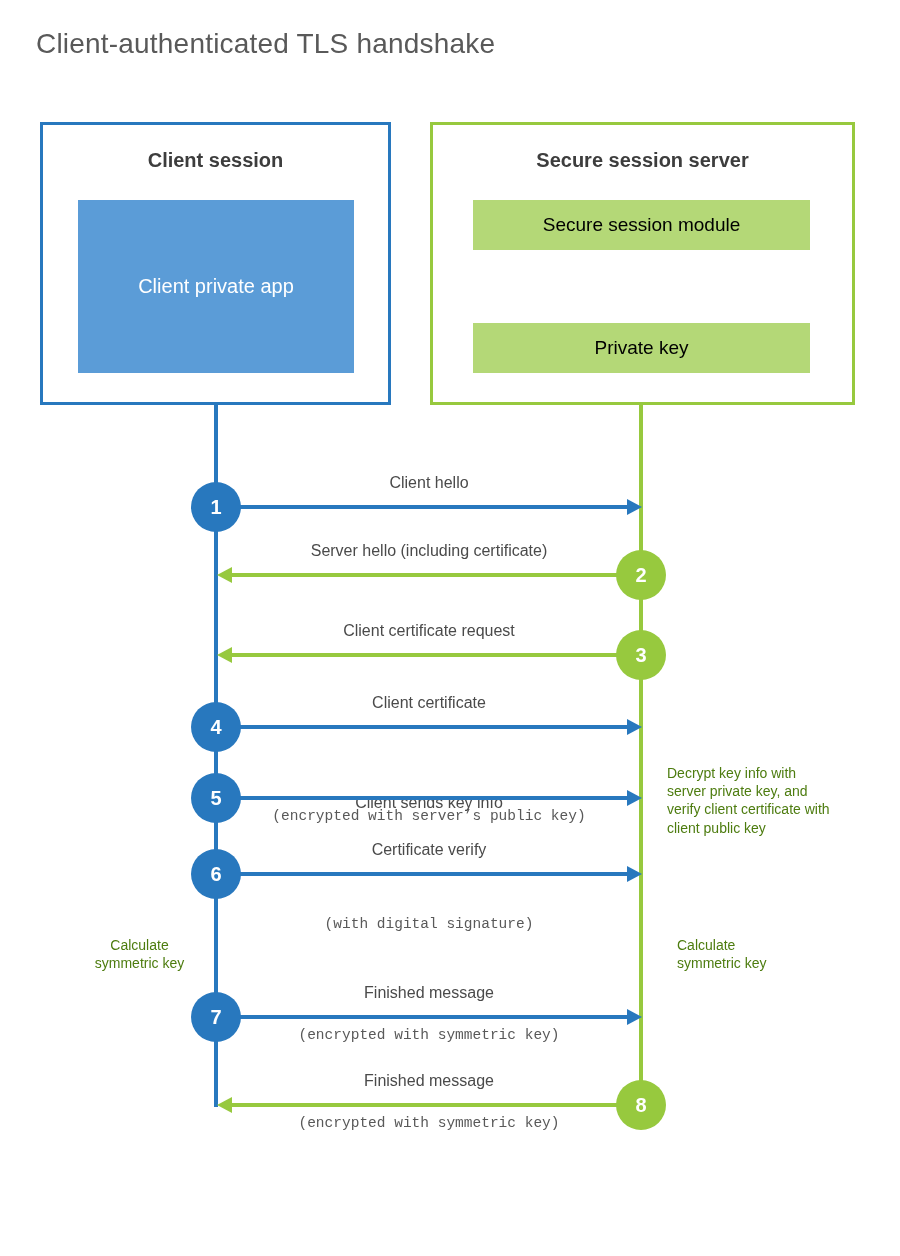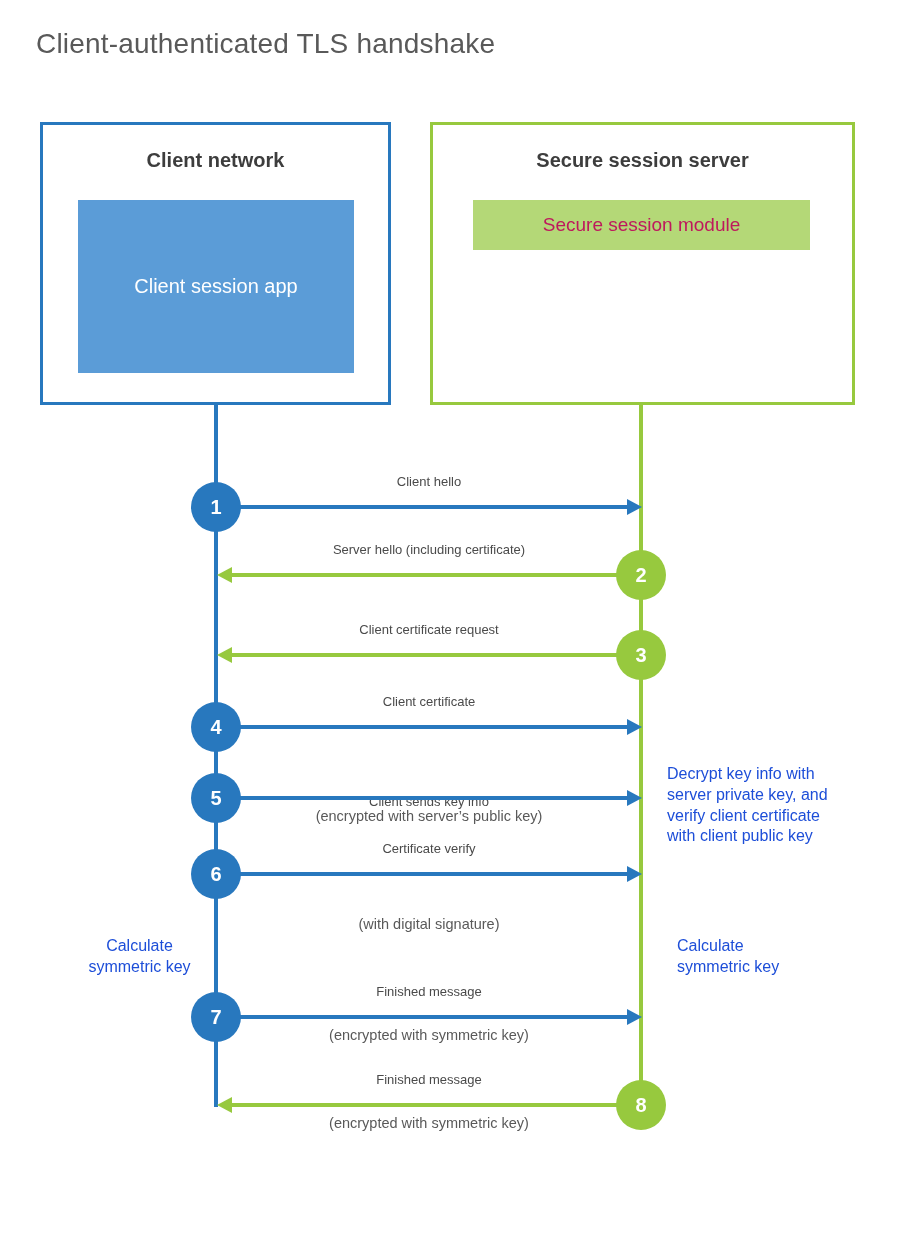--- a/index.html
+++ b/index.html
@@ -46,21 +46,21 @@
     font-size: 20px;
     display: flex; align-items: center; justify-content: center;
     text-align: center;
   }
   .app-rect span { display: inline-block; width: 190px; line-height: 1.55; }
   .module-bar {
     position: absolute;
     left: 473px;
     width: 337px; height: 50px;
     background: #b4d877;
-    color: #be185d;
+    color: #000000;
     font-size: 19px;
     display: flex; align-items: center; justify-content: center;
   }
   .lifeline { position: absolute; width: 4px; }
   .lifeline.blue  { left: 214px; top: 405px; height: 702px; background: #2878be; }
   .lifeline.green { left: 639px; top: 405px; height: 700px; background: #97c93e; }
   .step-circle {
     position: absolute;
     width: 50px; height: 50px;
     border-radius: 50%;
@@ -82,60 +82,62 @@
   }
   .msg-head.left {
     border-top: 8px solid transparent;
     border-bottom: 8px solid transparent;
     border-right: 15px solid #97c93e;
   }
   .msg-label {
     position: absolute;
     left: 217px; width: 424px;
     text-align: center;
-    font-size: 13px;
+    font-size: 16px;
     color: #4a4a4a;
     z-index: 1;
   }
   .msg-sublabel {
     position: absolute;
     left: 217px; width: 424px;
     text-align: center;
     font-size: 14.5px;
     color: #595959;
     z-index: 1;
+    font-family: Liberation Mono, monospace;
   }
   .note {
     position: absolute;
-    font-size: 16px;
-    color: #1d4ed8;
+    font-size: 14px;
+    color: #4d7c0f;
     line-height: 1.3;
   }
   .note-decrypt    { left: 667px; top: 764px; width: 164px; text-align: left; }
   .note-calc-left  { left: 77px;  top: 936px; width: 125px; text-align: center; }
   .note-calc-right { left: 677px; top: 936px; width: 110px; text-align: left; }
 </style>
 </head>
 <body>
 
 <div class="canvas">
 
   <div class="page-title">Client-authenticated TLS handshake</div>
 
   <div class="actor-box client-box">
-    <div class="actor-title">Client network</div>
+    <div class="actor-title">Client session</div>
   </div>
   <div class="app-rect">
-    <span>Client session app</span>
+    <span>Client private app</span>
   </div>
 
   <div class="actor-box server-box">
     <div class="actor-title">Secure session server</div>
   </div>
   <div class="module-bar" style="top:200px">Secure session module</div>
+  <div class="module-bar" style="top:323px">Private key</div>
 
   <div class="lifeline blue"></div>
   <div class="lifeline green"></div>
 
   <div id="steps">
       <div>
         <div class="msg-line blue" style="left: 216px; width: 412px; top: 505px;"></div>
         <div class="msg-head right" style="top: 499px; left: 627px;"></div>
         <div class="step-circle blue" style="top: 482px;">1</div>
         <div class="msg-label" style="top: 474px;">Client hello</div>

